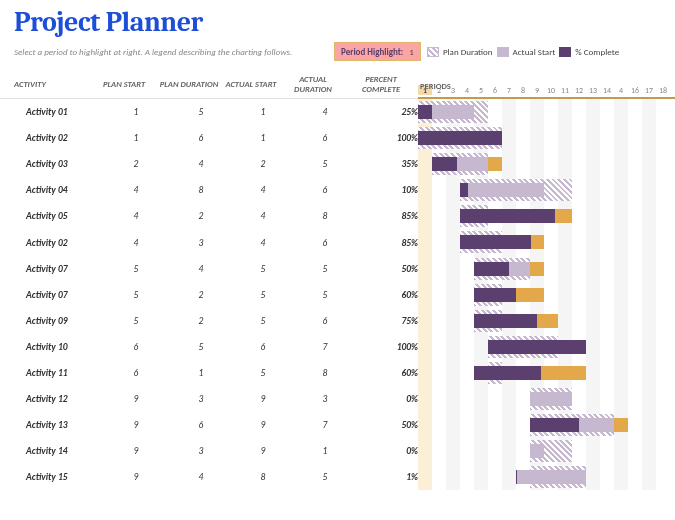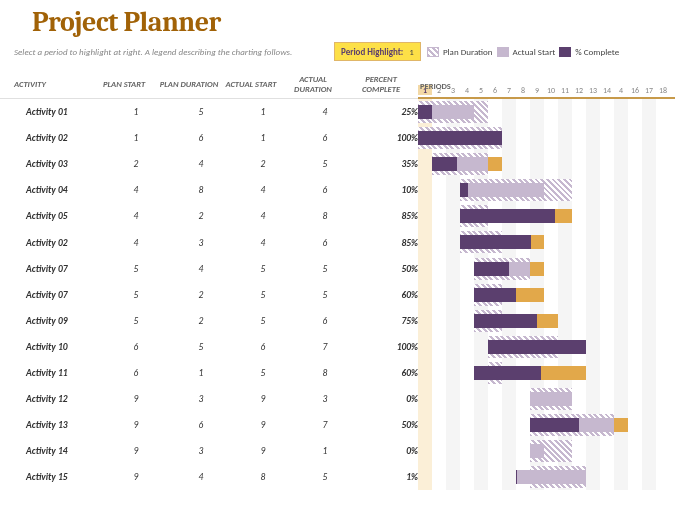--- a/index.html
+++ b/index.html
@@ -9,37 +9,37 @@
     width: 675px;
     height: 520px;
     overflow: hidden;
     font-size: 10px;
     color: #333;
   }
   .title {
     font-family: "Cambria", Georgia, serif;
     font-size: 28px;
     font-weight: 600;
-    color: #a16207;
-    padding: 6px 0 2px 32px;
+    color: #1d4ed8;
+    padding: 6px 0 2px 14px;
     letter-spacing: -0.5px;
   }
   .subbar {
     display: flex;
     align-items: center;
     padding: 2px 0 8px 14px;
   }
   .hint {
     font-style: italic;
     color: #888;
     font-size: 9px;
     flex: 0 0 320px;
   }
   .period-hl {
-    background: #fde047;
+    background: #fca5a5;
     border: 1px solid #e0b668;
     color: #5b3f6e;
     font-weight: 700;
     font-size: 9px;
     padding: 3px 6px;
     display: flex;
     align-items: center;
     gap: 6px;
   }
   .period-hl .val {

